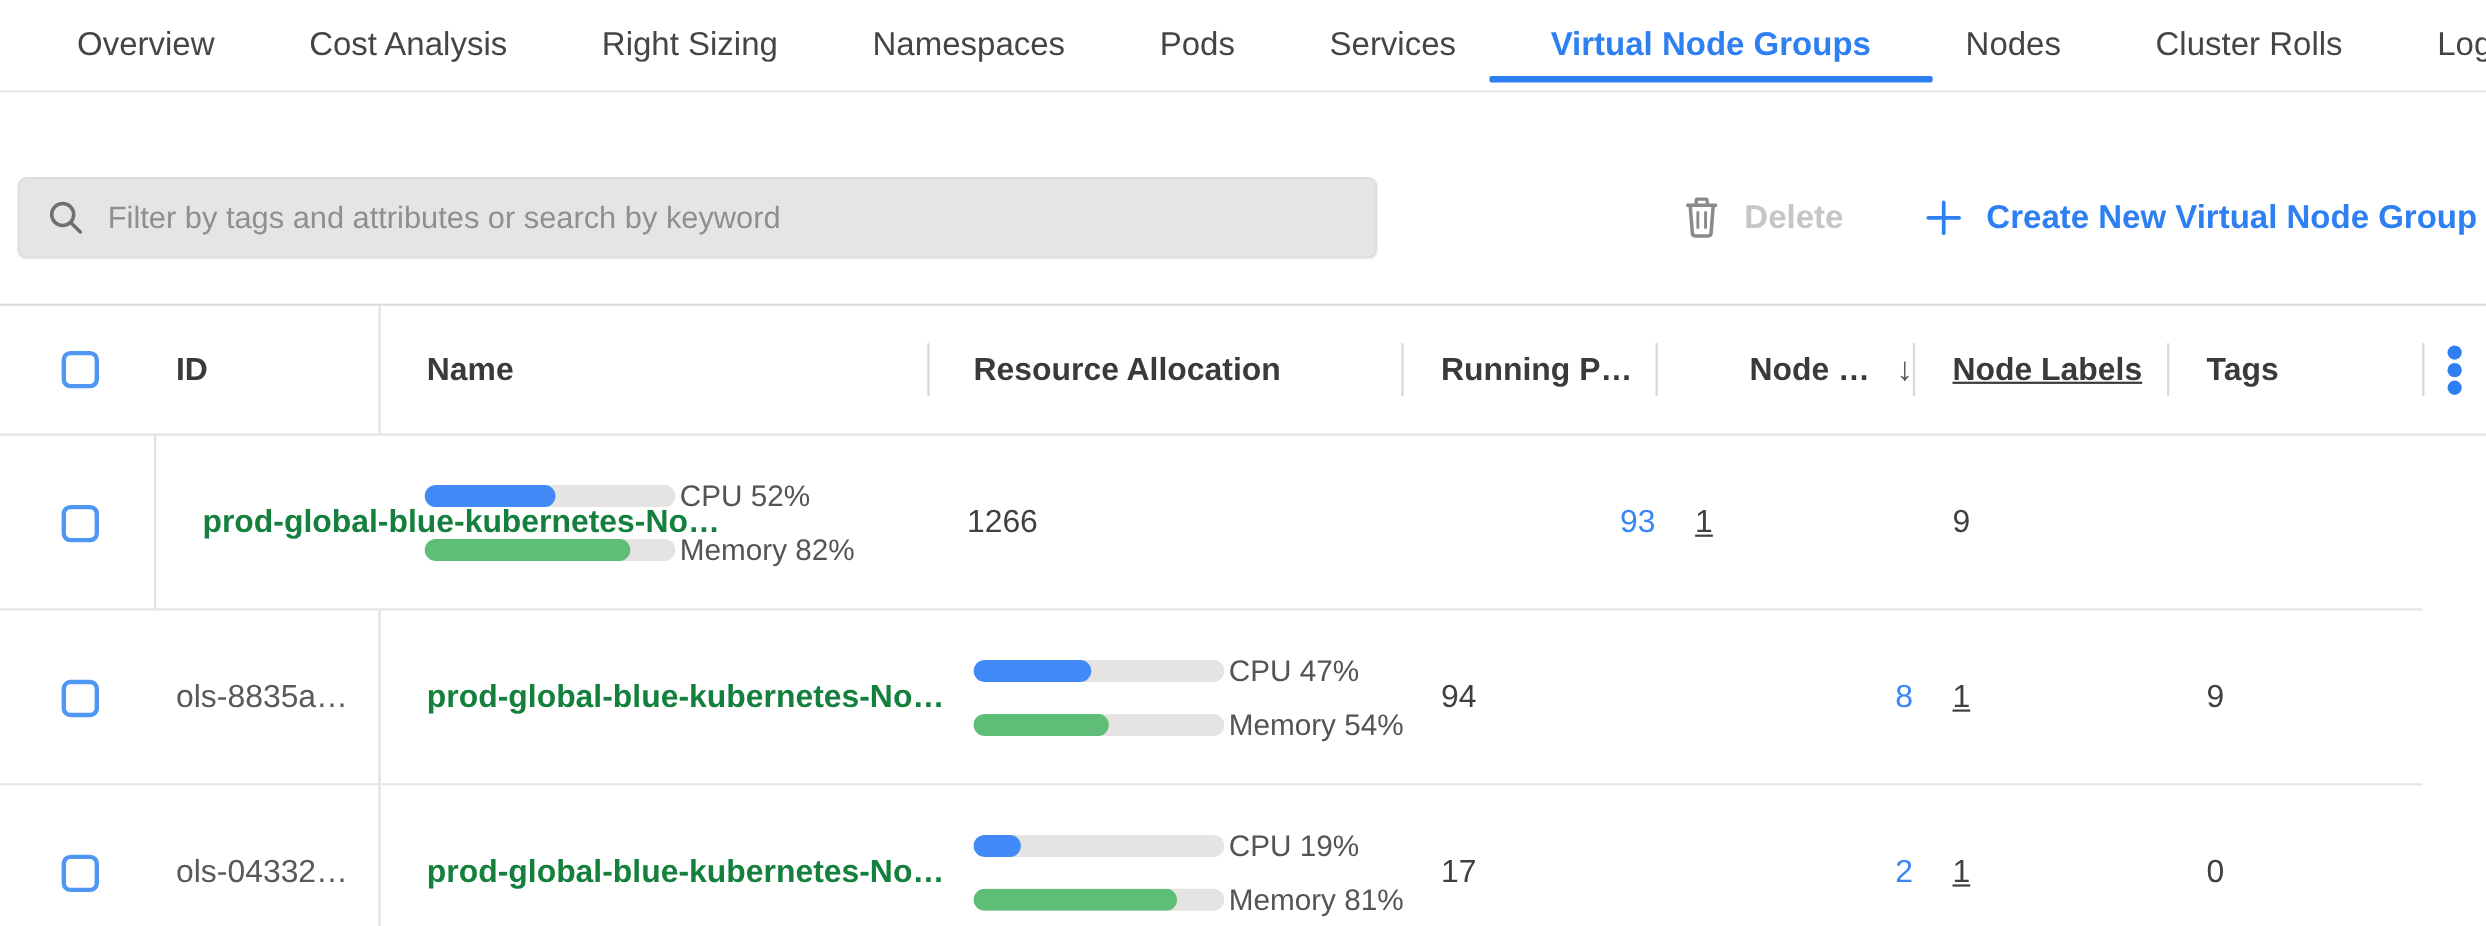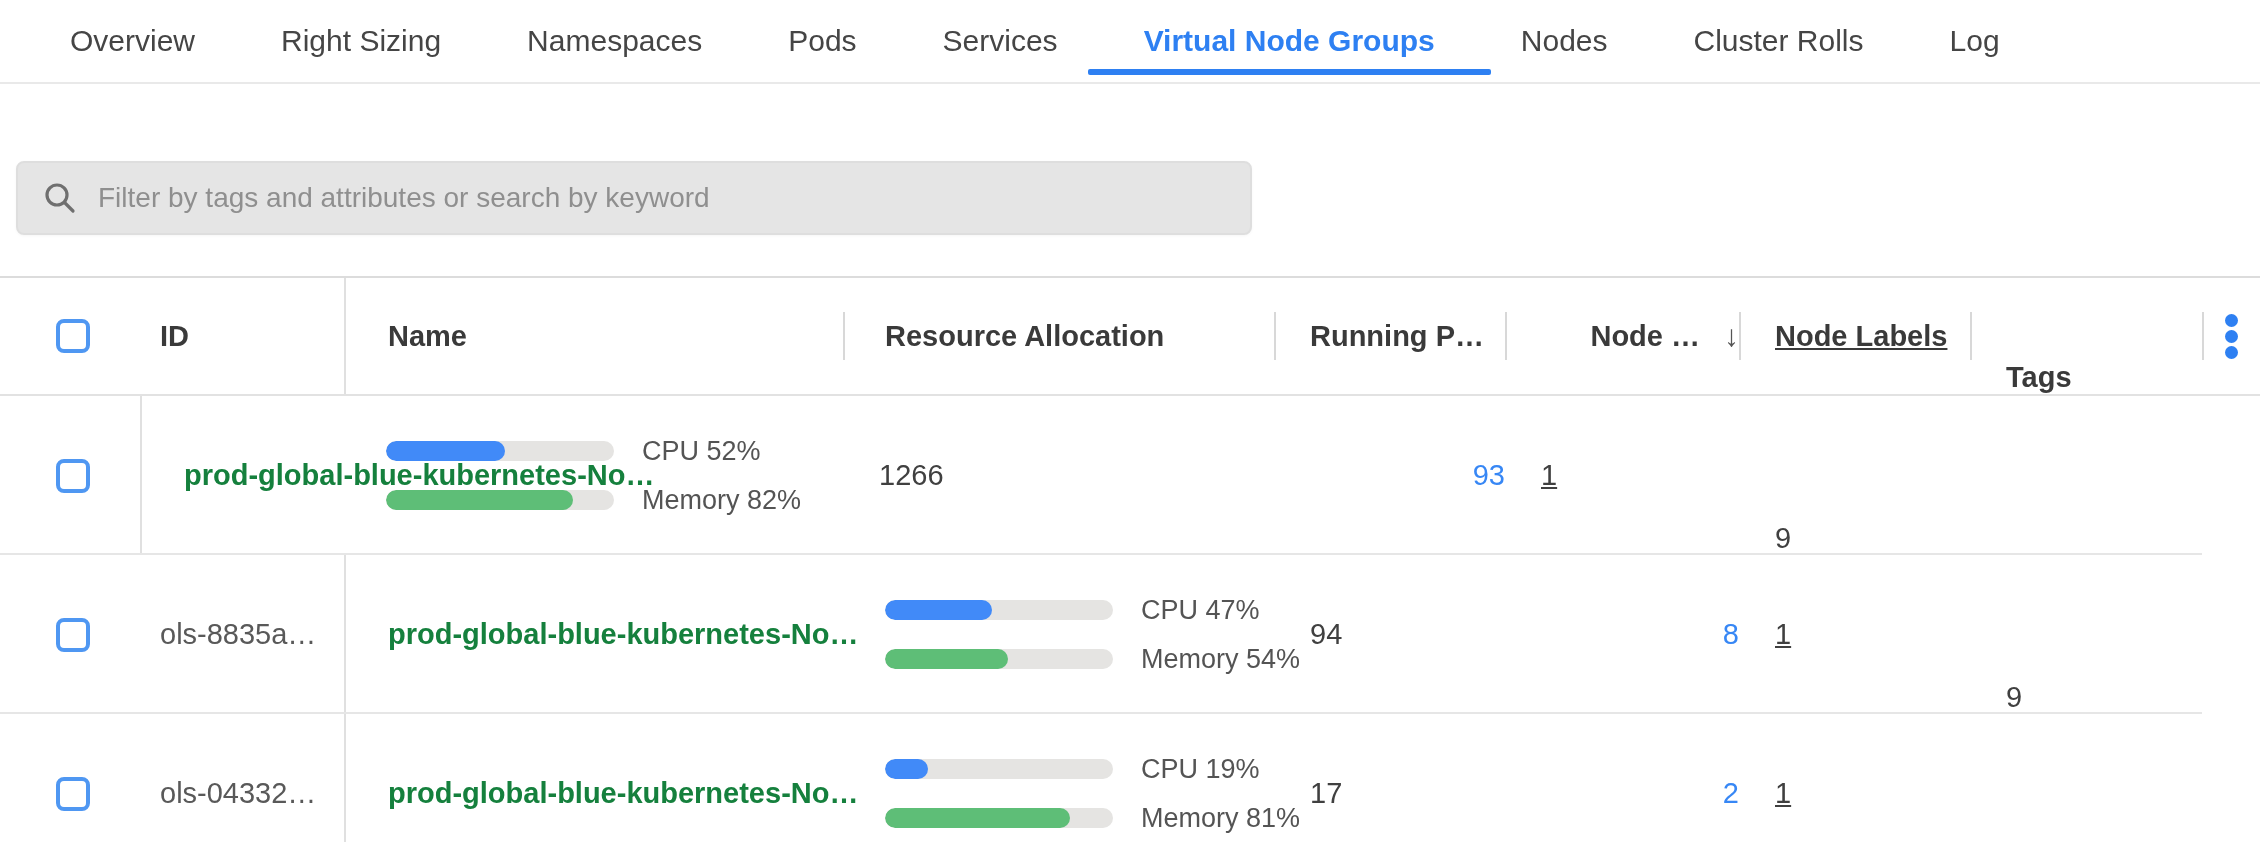--- a/index.html
+++ b/index.html
@@ -46,67 +46,87 @@
         height:2px; background:#e6e6e6; }
   .trow:last-child::after { display:none; }
   .cell { height:100%; display:flex; align-items:center; font-size:29px; color:#404040; }
   .col-name { border-left:2px solid #e0e0e0; padding-left:42px; }
   .col-id { padding-left:20px; color:#595959; }
   .th .col-id-label { padding-left:20px; }
   .col-resource { padding-left:42px; }
   .col-running { padding-left:36px; }
   .col-nodes { padding-left:43px;justify-content:flex-end; }
   .col-labels { padding-left:36px;text-decoration:underline; }
-  .col-tags { padding-left:36px;align-items:flex-end; }
+  .col-tags { padding-left:36px; }
 
   .checkbox { width:34px; height:34px; margin-left:56px; border:4px solid #4f97f2;
         border-radius:8px; background:#fff; cursor:pointer; flex:none; }
 
   .name-link { color:#15803d; font-weight:600; text-decoration:none; cursor:pointer; white-space:nowrap; }
   .nodes-link { color:#3787f5; cursor:pointer; }
 
   .res-wrap { display:flex; flex-direction:column; gap:18px; }
   .res-line { display:flex; align-items:center; }
   .bar-track { width:228px; height:20px; border-radius:10px; background:#e5e4e2; overflow:hidden; flex:none; }
   .bar-fill { height:100%; border-radius:10px; }
   .bar-cpu { background:#418af8; }
   .bar-mem { background:#5ebe77; }
-  .res-label { margin-left:28px; font-size:27px; color:#545454; white-space:nowrap; }
+  .res-label { margin-left:4px; font-size:27px; color:#545454; white-space:nowrap; }
 
   .sort-arrow { margin-left:24px; font-size:30px; color:#555; font-weight:400; }
 
   .kebab { display:flex; flex-direction:column; align-items:center; gap:3px;
         margin:0 auto; cursor:pointer; padding:4px; background:none; border:none; }
   .kebab .dot { width:13px; height:13px; border-radius:50%; background:#2e80f2; }
 </style>
 </head>
 <body>
 
 <div class="app">
 
   <nav class="tabbar">
     <div class="tab">Overview</div>
+    <div class="tab">Cost Analysis</div>
     <div class="tab">Right Sizing</div>
     <div class="tab">Namespaces</div>
     <div class="tab">Pods</div>
     <div class="tab">Services</div>
     <div class="tab active">Virtual Node Groups</div>
     <div class="tab">Nodes</div>
     <div class="tab">Cluster Rolls</div>
     <div class="tab">Log</div>
   </nav>
 
   <div class="toolbar">
     <div class="search-box">
       <svg width="36" height="36" viewBox="0 0 36 36" fill="none">
         <circle cx="15" cy="15" r="10" stroke="#6f6f6f" stroke-width="3.2"></circle>
         <line x1="22.5" y1="22.5" x2="31" y2="31" stroke="#6f6f6f" stroke-width="3.2" stroke-linecap="round"></line>
       </svg>
       <input class="search-input" type="text" placeholder="Filter by tags and attributes or search by keyword" style="">
     </div>
+    <div class="actions">
+      <button class="btn btn-delete">
+        <svg width="34" height="38" viewBox="0 0 34 38" fill="none">
+          <path d="M12 6.5 V3.5 Q12 2 13.5 2 H20.5 Q22 2 22 3.5 V6.5" stroke="#8a8a8a" stroke-width="3"></path>
+          <line x1="3" y1="7.5" x2="31" y2="7.5" stroke="#8a8a8a" stroke-width="3.2"></line>
+          <path d="M6.5 7.5 L8.5 33 Q8.7 35.5 11 35.5 H23 Q25.3 35.5 25.5 33 L27.5 7.5" stroke="#8a8a8a" stroke-width="3.2"></path>
+          <line x1="13.5" y1="13" x2="13.5" y2="29" stroke="#8a8a8a" stroke-width="2.6"></line>
+          <line x1="20.5" y1="13" x2="20.5" y2="29" stroke="#8a8a8a" stroke-width="2.6"></line>
+        </svg>
+        <span>Delete</span>
+      </button>
+      <button class="btn btn-create">
+        <svg width="34" height="34" viewBox="0 0 34 34" fill="none">
+          <line x1="17" y1="3" x2="17" y2="31" stroke="#2e80f2" stroke-width="3.4" stroke-linecap="round"></line>
+          <line x1="3" y1="17" x2="31" y2="17" stroke="#2e80f2" stroke-width="3.4" stroke-linecap="round"></line>
+        </svg>
+        <span>Create New Virtual Node Group</span>
+      </button>
+    </div>
   </div>
 
   <div class="table">
 
     <div class="grid-row thead">
       <div class="th">
         <div class="checkbox"></div>
       </div>
       <div class="th">
         <span class="col-id-label">ID</span>

